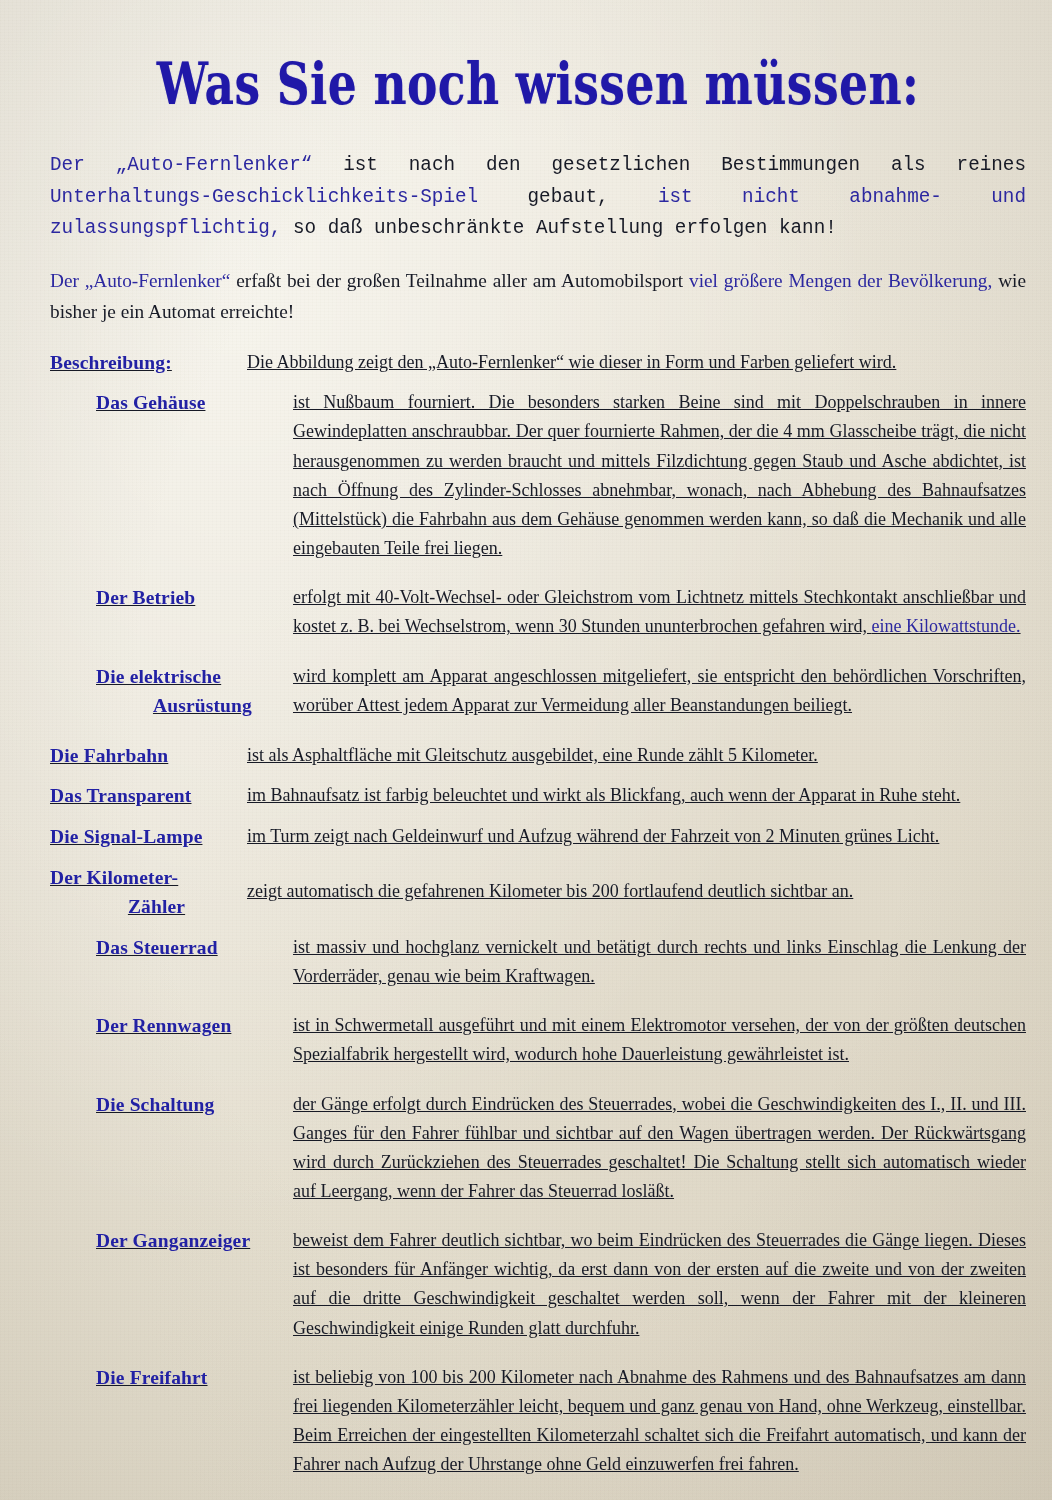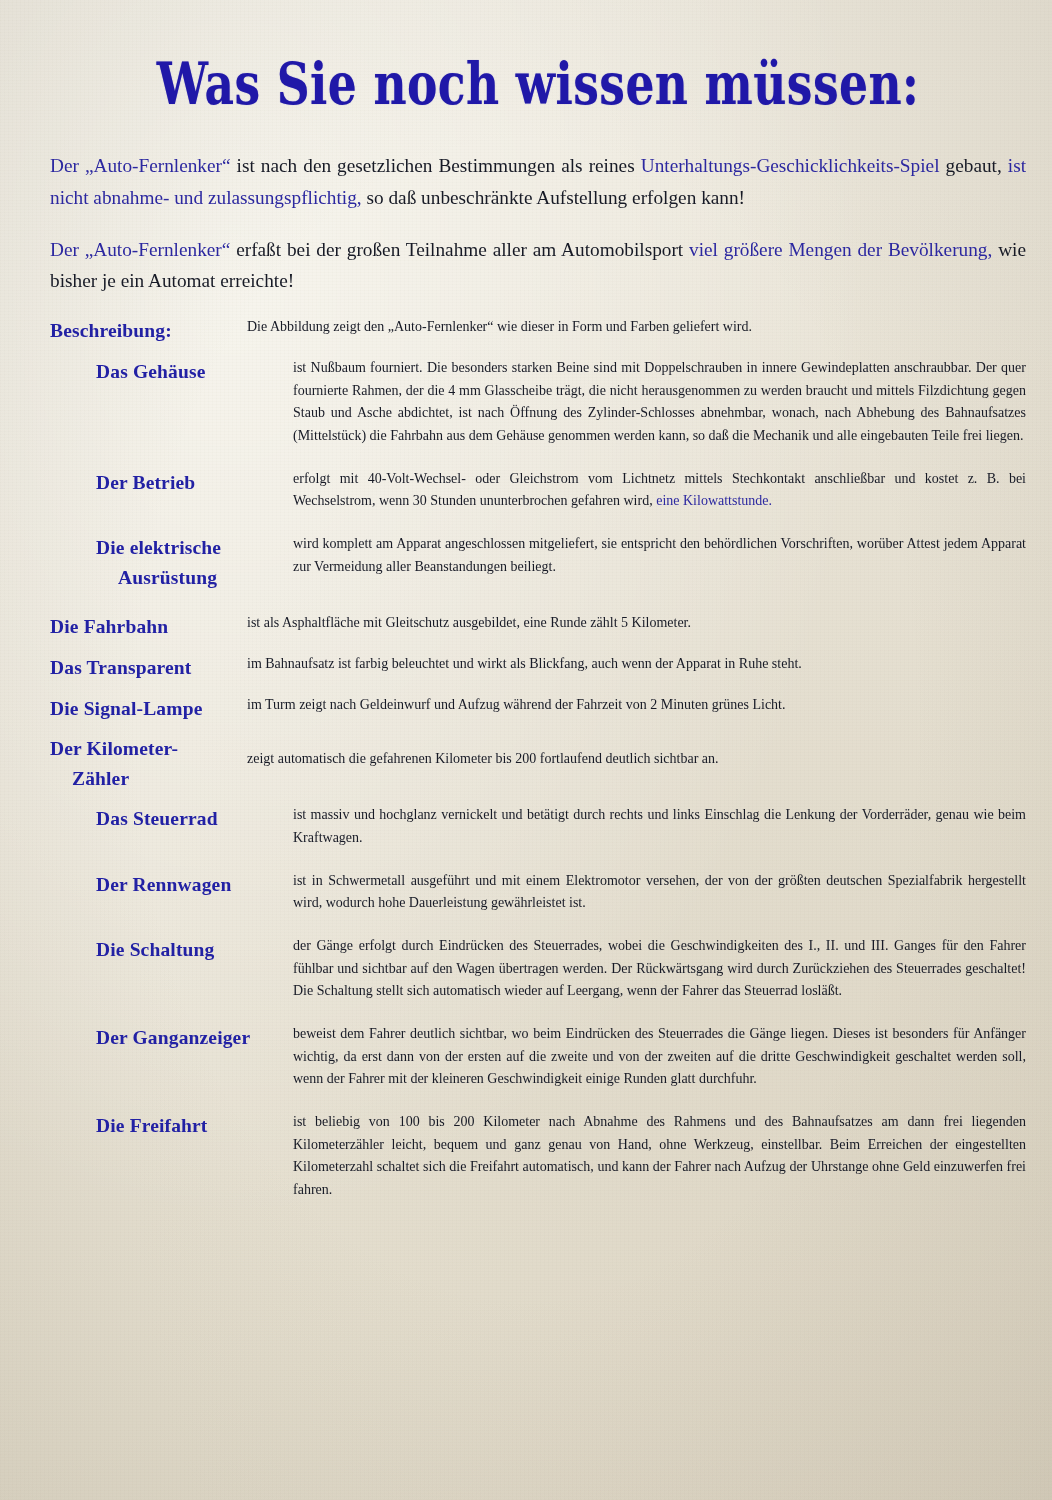--- a/index.html
+++ b/index.html
@@ -65,50 +65,52 @@
 
   
   .intro {
     font-size: 19.3px;
     line-height: 1.62;
     text-align: justify;
     margin: 0;
     padding: 0 0 0 0;
     hyphens: none;
   }
-  .intro.first { margin-top: 31px; }
+  .intro.first { margin-top: 31px; font-family: Liberation Mono, monospace; }
   .intro.second { margin-top: 21px; }
   .intro .seg-blue { color: #2c28a0; }
   .intro .seg-dark { color: #171a26; }
 
   
   .rows { margin-top: 20px; }
   .row {
     display: flex;
     align-items: flex-start;
     margin-bottom: 14px;
+    text-decoration: underline;
   }
   .row .label {
     flex: 0 0 197px;
     width: 197px;
     color: #2221a4;
     font-weight: bold;
     font-size: 19.5px;
     line-height: 1.52;
     letter-spacing: 0.15px;
     padding-right: 6px;
     box-sizing: border-box;
   }
   .row .label .l2 {
     display: block;
     padding-left: 22px;
+    text-align: center;
   }
   .row .body {
     flex: 1 1 auto;
-    font-size: 14px;
+    font-size: 18px;
     line-height: 1.62;
     text-align: justify;
     text-justify: inter-word;
     color: #171a26;
     hyphens: none;
   }
   .row .body .blue { color: #2c28a0; }
   .row.tight { margin-bottom: 11px; }
   .row.loose { margin-bottom: 20px; margin-left: 46px; }
 </style>

